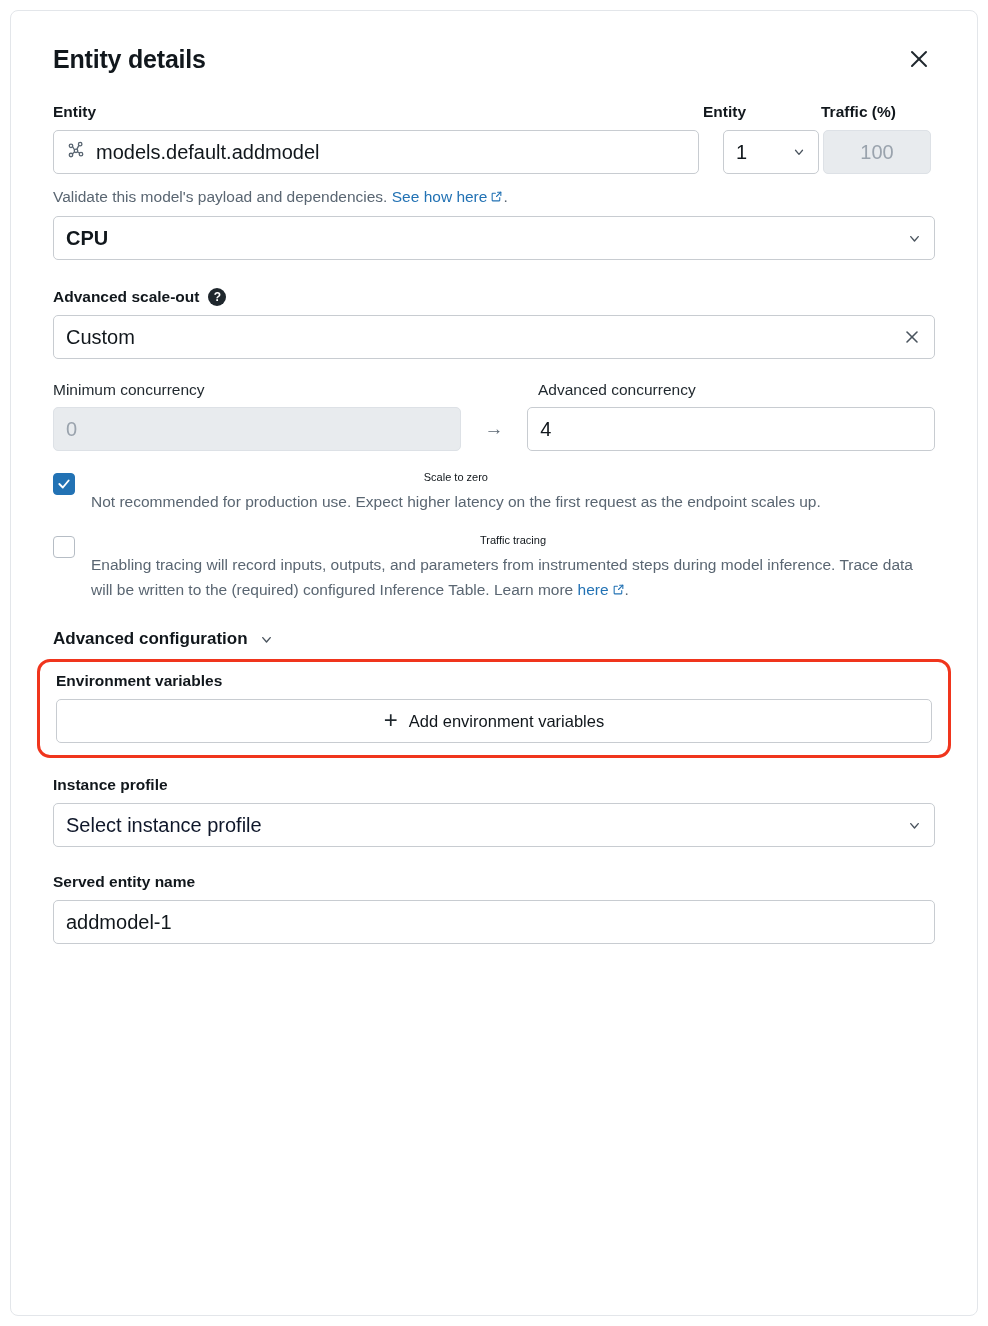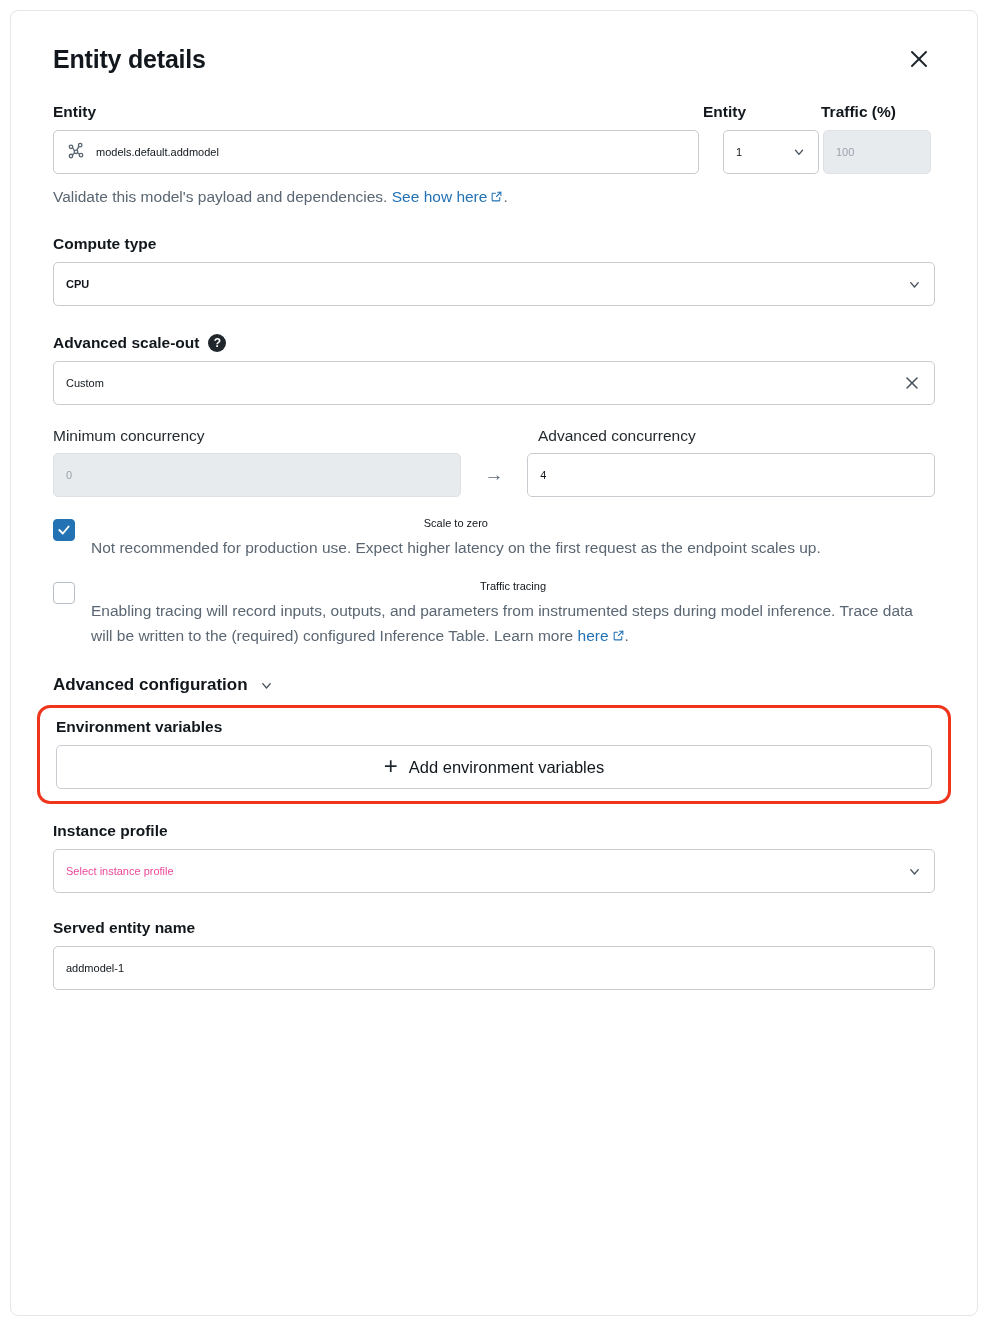--- a/index.html
+++ b/index.html
@@ -67,41 +67,42 @@
     gap: 0;
   }
   .field {
     height: 44px;
     border: 1px solid #c8ccd1;
     border-radius: 5px;
     background: #fff;
     display: flex;
     align-items: center;
     padding: 0 12px;
-    font-size: 11px;
+    font-size: 20px;
     color: #11171c;
   }
   .field.disabled {
     background: #e8ebee;
     border-color: #dde1e6;
     color: #9aa3ad;
   }
   .entity-field {
     width: 646px;
     gap: 10px;
   }
   .version-field {
     width: 96px;
     margin-left: 24px;
     justify-content: space-between;
     font-weight: normal;
   }
   .traffic-field {
     width: 108px;
     margin-left: 4px;
+    justify-content: center;
   }
   .hint {
     margin-top: 14px;
     font-size: 15.5px;
     color: #5a6672;
   }
   .link {
     color: #2272b4;
     text-decoration: none;
     cursor: pointer;
@@ -118,21 +119,21 @@
     gap: 9px;
   }
   .full-field {
     width: 100%;
     margin-top: 9px;
     justify-content: space-between;
     gap: 28px;
   }
   .full-field .val { font-weight: bold; }
   .full-field .val.normal { font-weight: normal; }
-  .placeholder { color: #ec4899; }
+  .placeholder { color: #0f172a; }
 
   .help-badge {
     width: 18px; height: 18px;
     border-radius: 50%;
     background: #1f272d;
     color: #fff;
     font-size: 12px;
     font-weight: bold;
     display: inline-flex;
     align-items: center;
@@ -275,23 +276,20 @@
   </div>
 
   <div class="hint">
     <span>Validate this model's payload and dependencies. </span><a class="link">See how here</a><span class="ext-icon"><svg width="13" height="13" viewBox="0 0 24 24" fill="none" stroke="#2272b4" stroke-width="2" stroke-linecap="round" stroke-linejoin="round">
           <path d="M14 4h6v6"></path>
           <path d="M20 4l-8 8"></path>
           <path d="M18 14v5a1 1 0 0 1-1 1H5a1 1 0 0 1-1-1V7a1 1 0 0 1 1-1h5"></path>
         </svg></span><span>.</span>
   </div>
 
-  <div class="section-label">
-    <span>Compute type</span>
-  </div>
   <div class="field full-field">
     <span class="val">CPU</span>
     <span class="chev">
       <svg width="15" height="15" viewBox="0 0 24 24" fill="none" stroke="currentColor" stroke-width="2.2" stroke-linecap="round" stroke-linejoin="round">
           <polyline points="6 9 12 16 18 9"></polyline>
         </svg>
     </span>
   </div>
 
   <div class="section-label">

